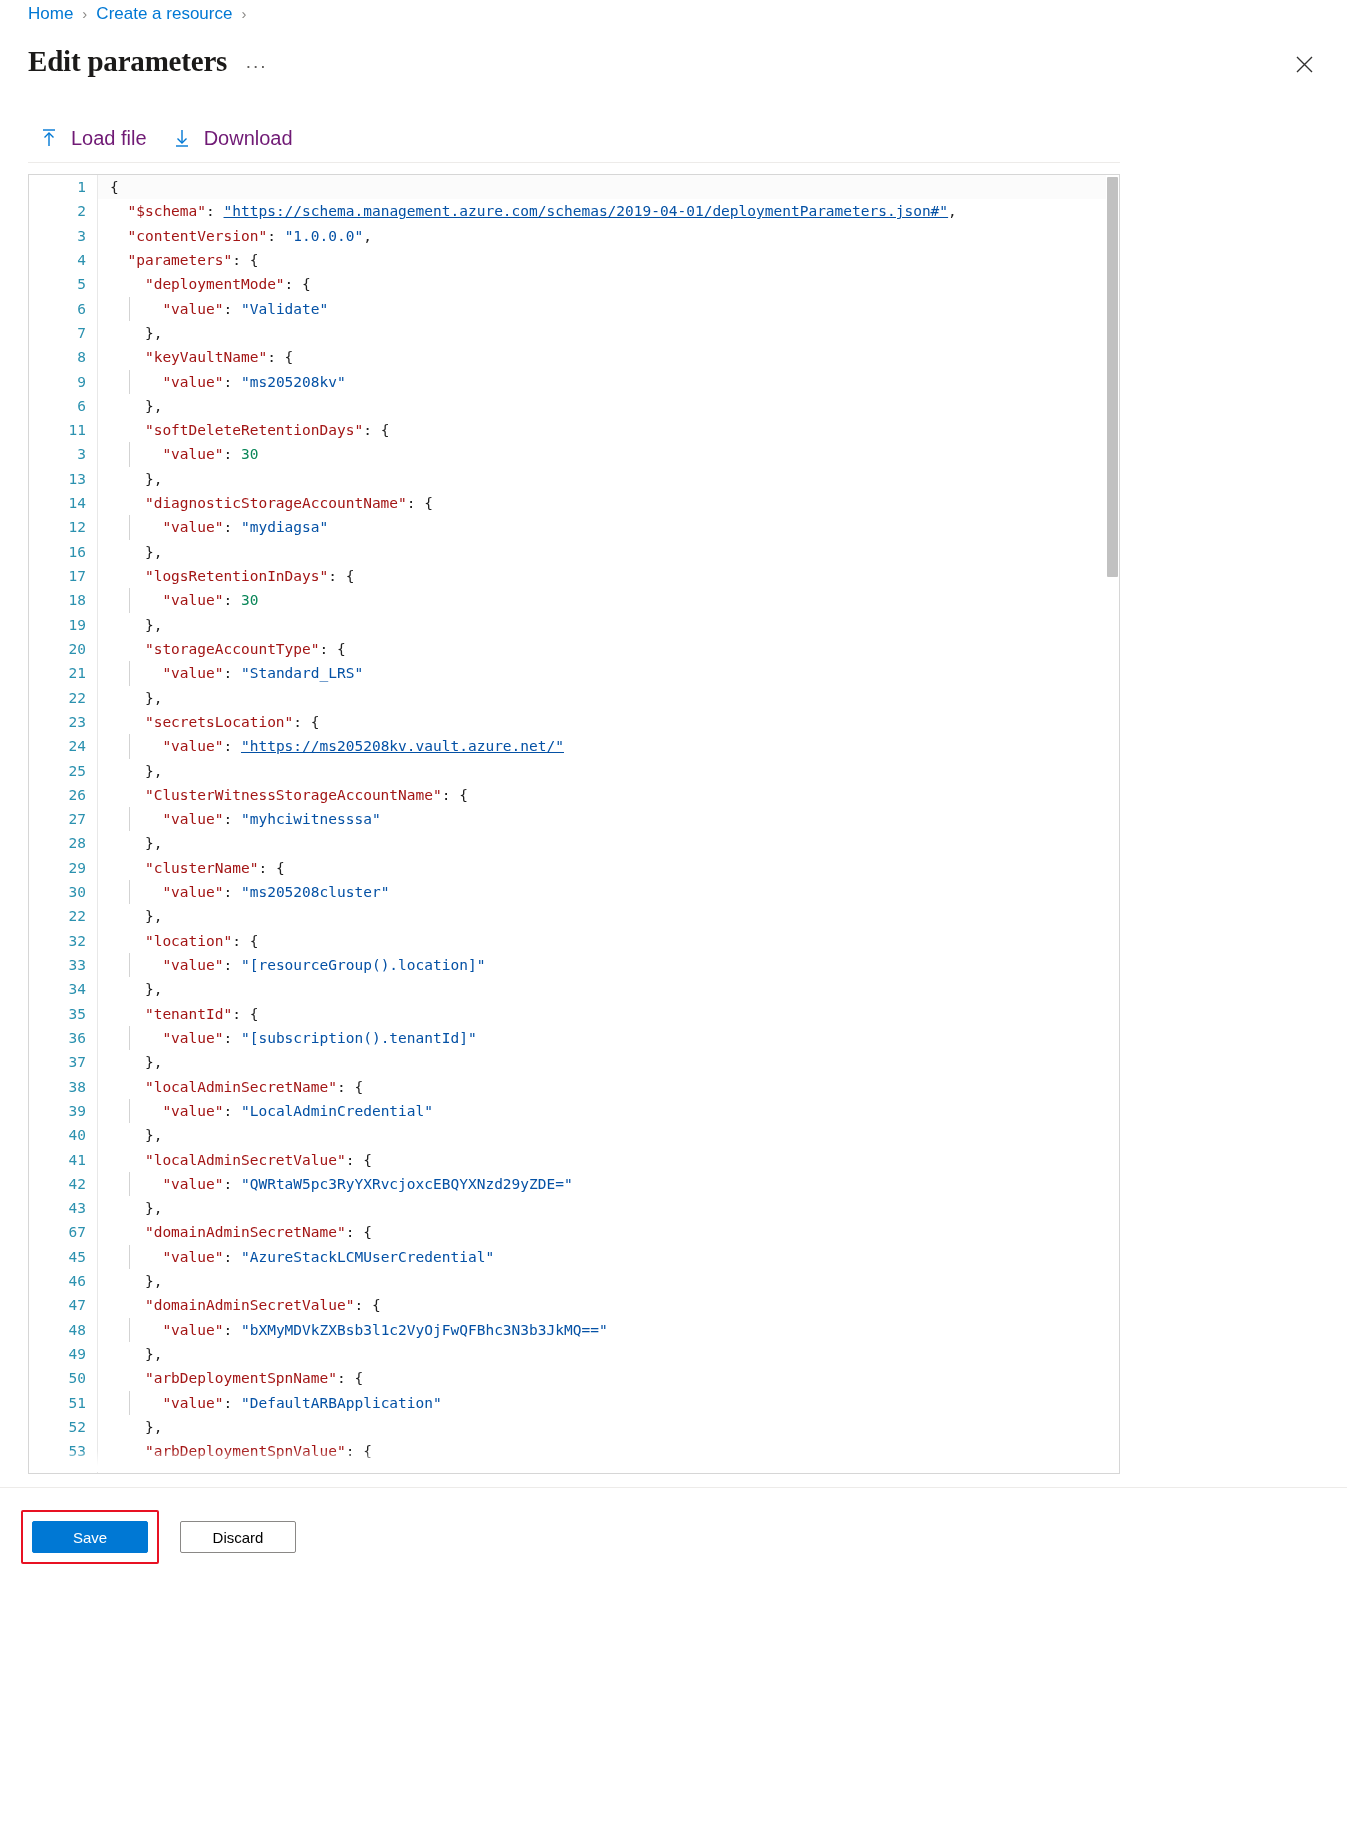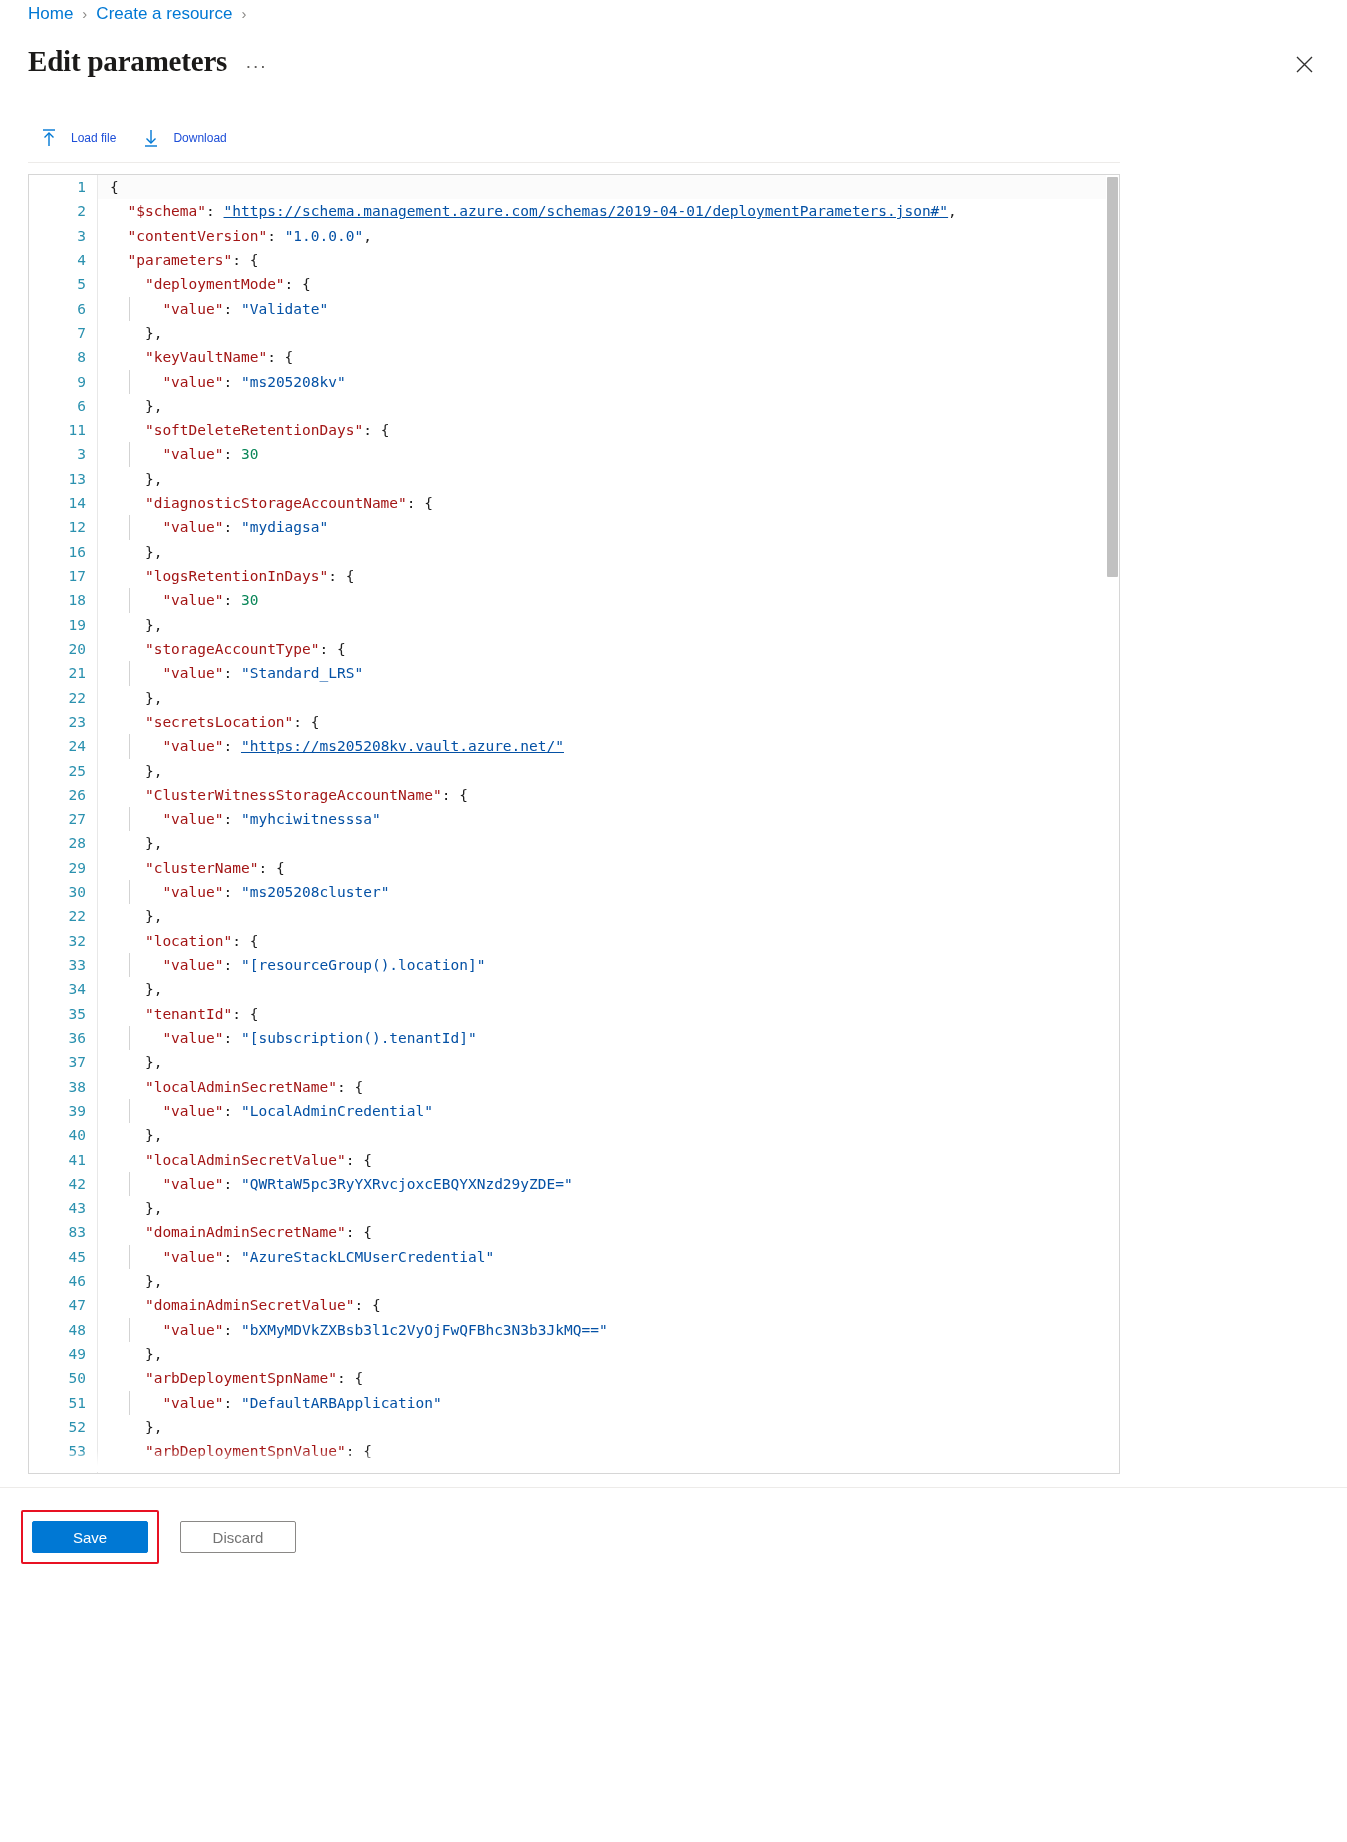--- a/index.html
+++ b/index.html
@@ -70,22 +70,22 @@
     position: absolute;
     left: 28px; top: 116px;
     display: flex; align-items: center;
     height: 44px;
   }
   .cmd {
     display: flex; align-items: center;
     height: 44px;
     padding: 0 14px 0 10px;
     cursor: pointer;
-    color: #1d4ed8;
-    font-size: 12px;
+    color: #701a75;
+    font-size: 20px;
   }
   .cmd .ico {
     width: 22px; height: 22px;
     margin-right: 11px;
     display: flex; align-items: center; justify-content: center;
     color: #0078d4;
   }
   .cmd .ico svg { display:block; }
 
   .cmdbar-rule {
@@ -218,21 +218,21 @@
     justify-content: center;
   }
   .btn-primary {
     background: #0078d4;
     border: 1px solid #0078d4;
     color: #ffffff;
   }
   .btn-default {
     background: #ffffff;
     border: 1px solid #8a8886;
-    color: #737373;
+    color: #000000;
     margin-left: 21px;
   }
 </style>
 </head>
 <body>
 
 <div class="breadcrumb">
   <a class="bc-link">Home</a>
   <span class="bc-sep">›</span>
   <a class="bc-link">Create a resource</a>
@@ -313,21 +313,21 @@
         <div class="gutter-line">34</div>
         <div class="gutter-line">35</div>
         <div class="gutter-line">36</div>
         <div class="gutter-line">37</div>
         <div class="gutter-line">38</div>
         <div class="gutter-line">39</div>
         <div class="gutter-line">40</div>
         <div class="gutter-line">41</div>
         <div class="gutter-line">42</div>
         <div class="gutter-line">43</div>
-        <div class="gutter-line">83</div>
+        <div class="gutter-line">67</div>
         <div class="gutter-line">45</div>
         <div class="gutter-line">46</div>
         <div class="gutter-line">47</div>
         <div class="gutter-line">48</div>
         <div class="gutter-line">49</div>
         <div class="gutter-line">50</div>
         <div class="gutter-line">51</div>
         <div class="gutter-line">52</div>
         <div class="gutter-line">53</div>
       </div>

